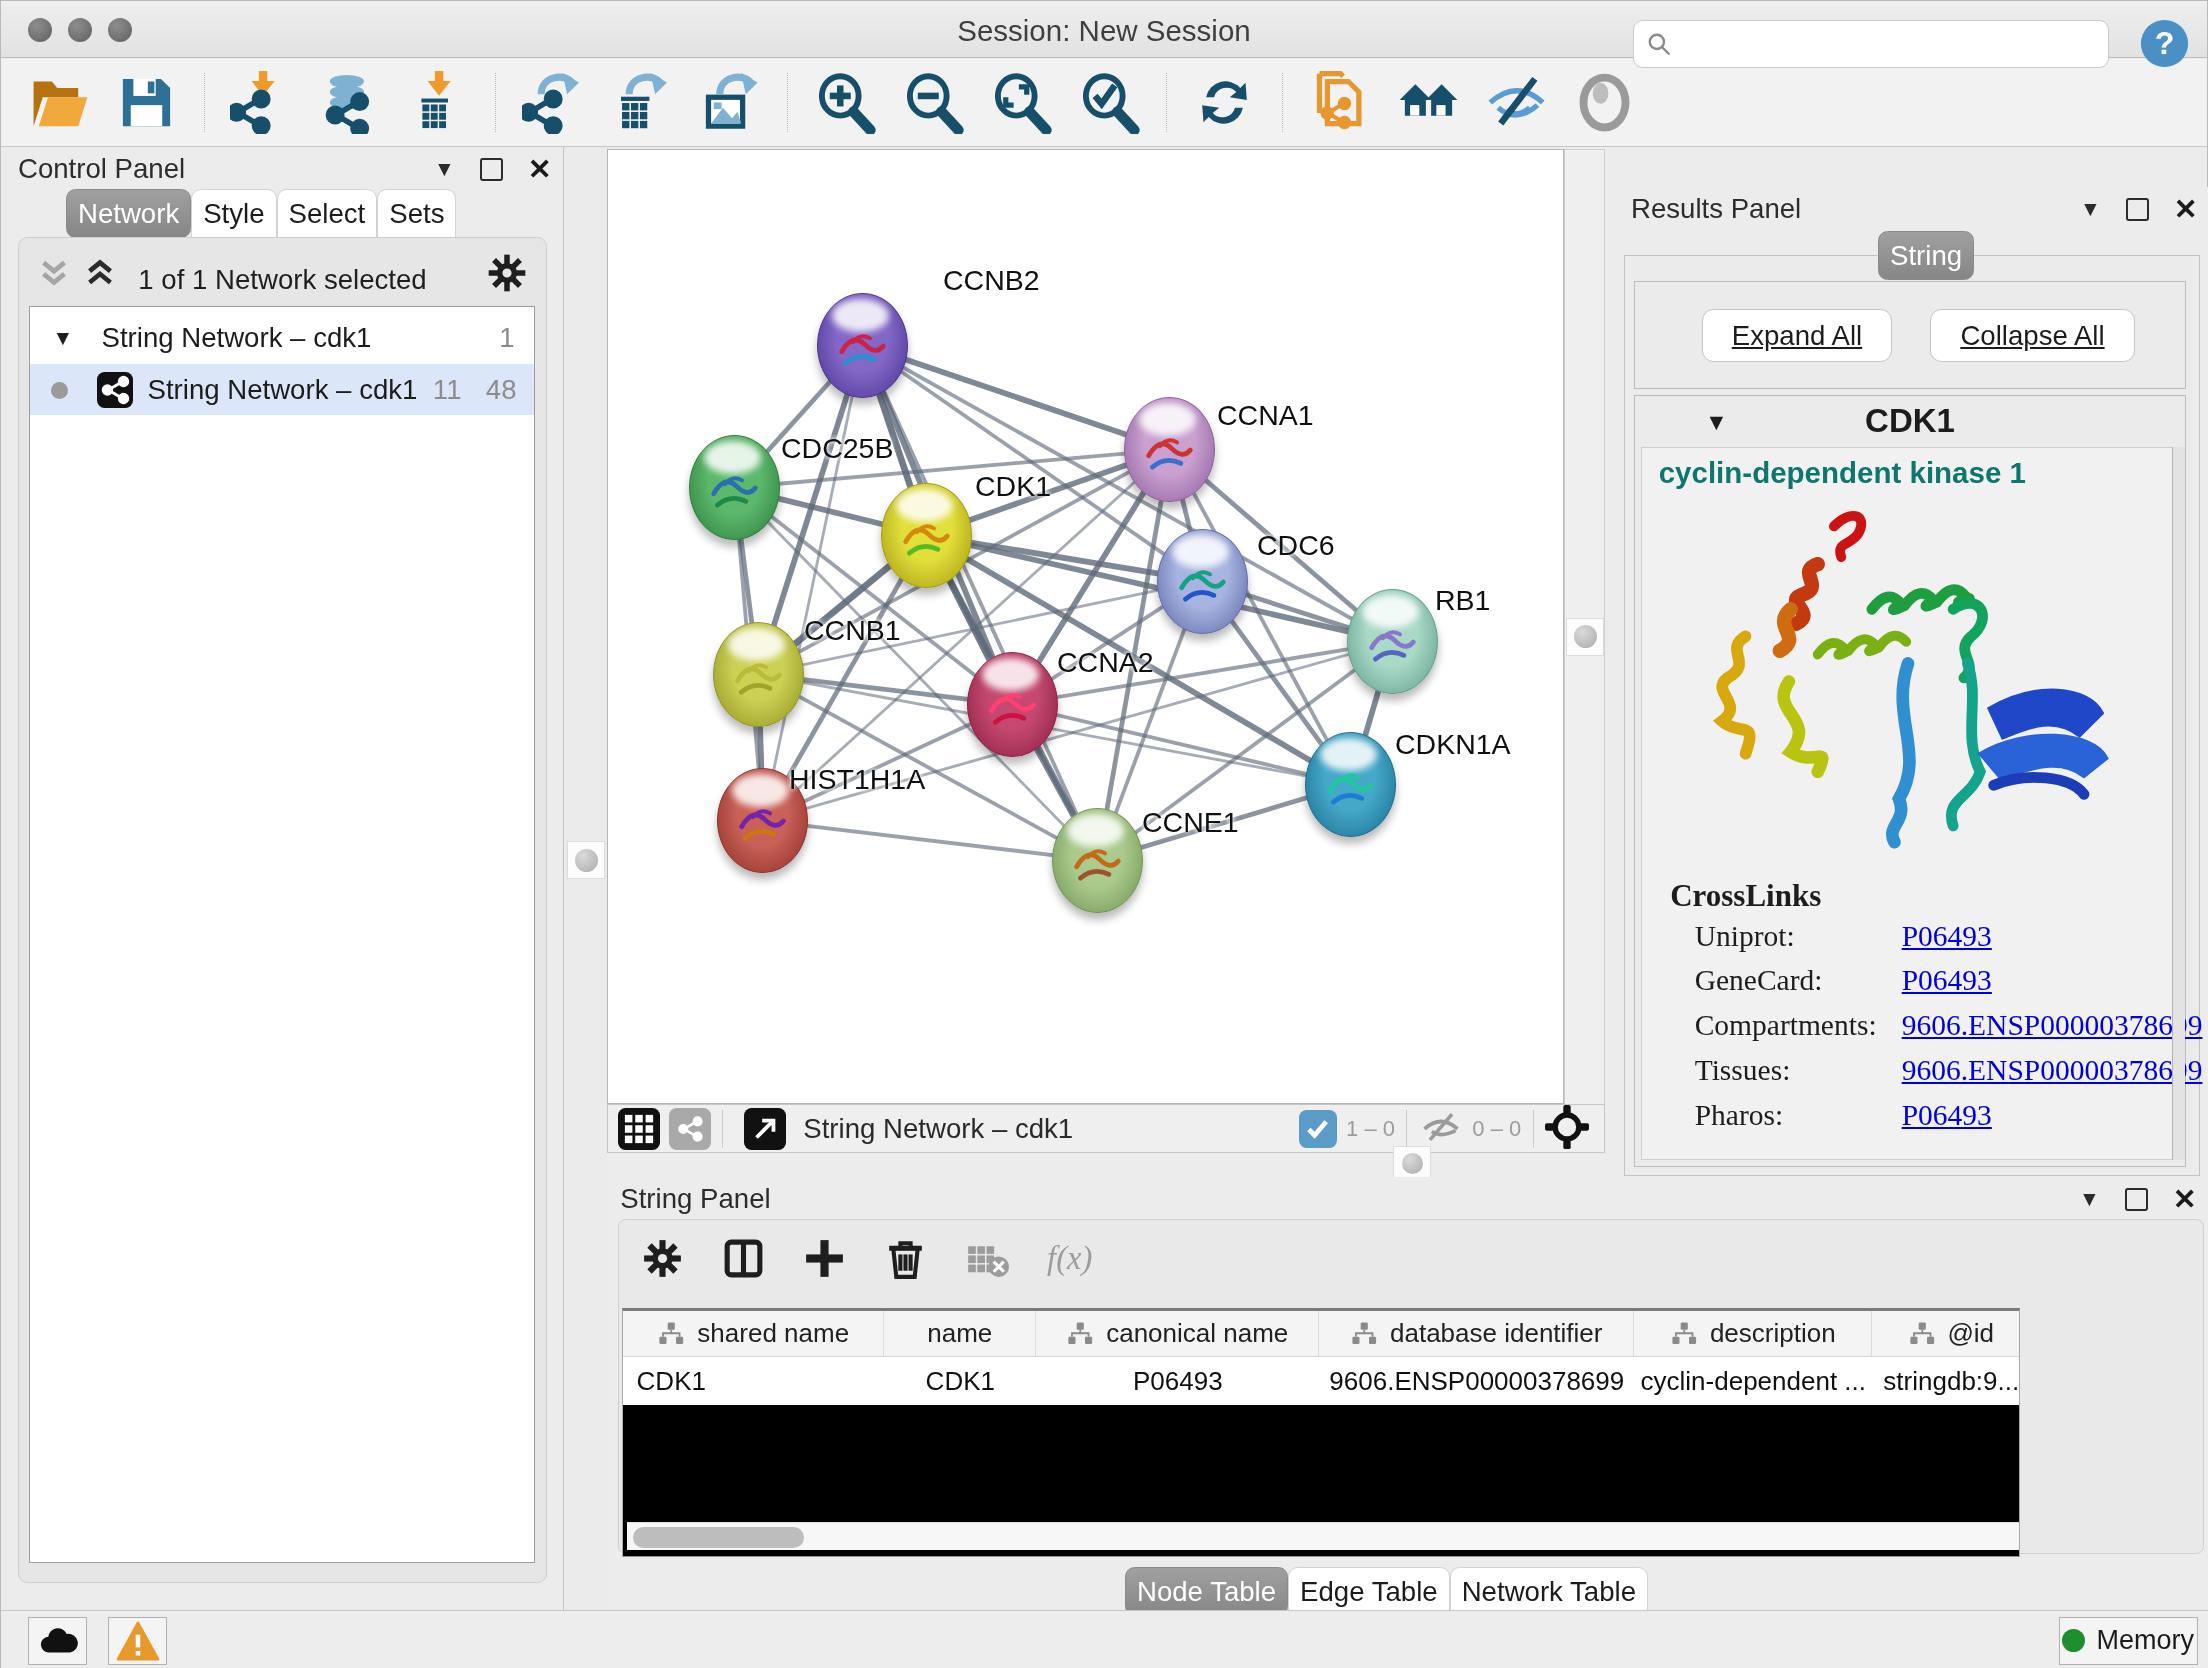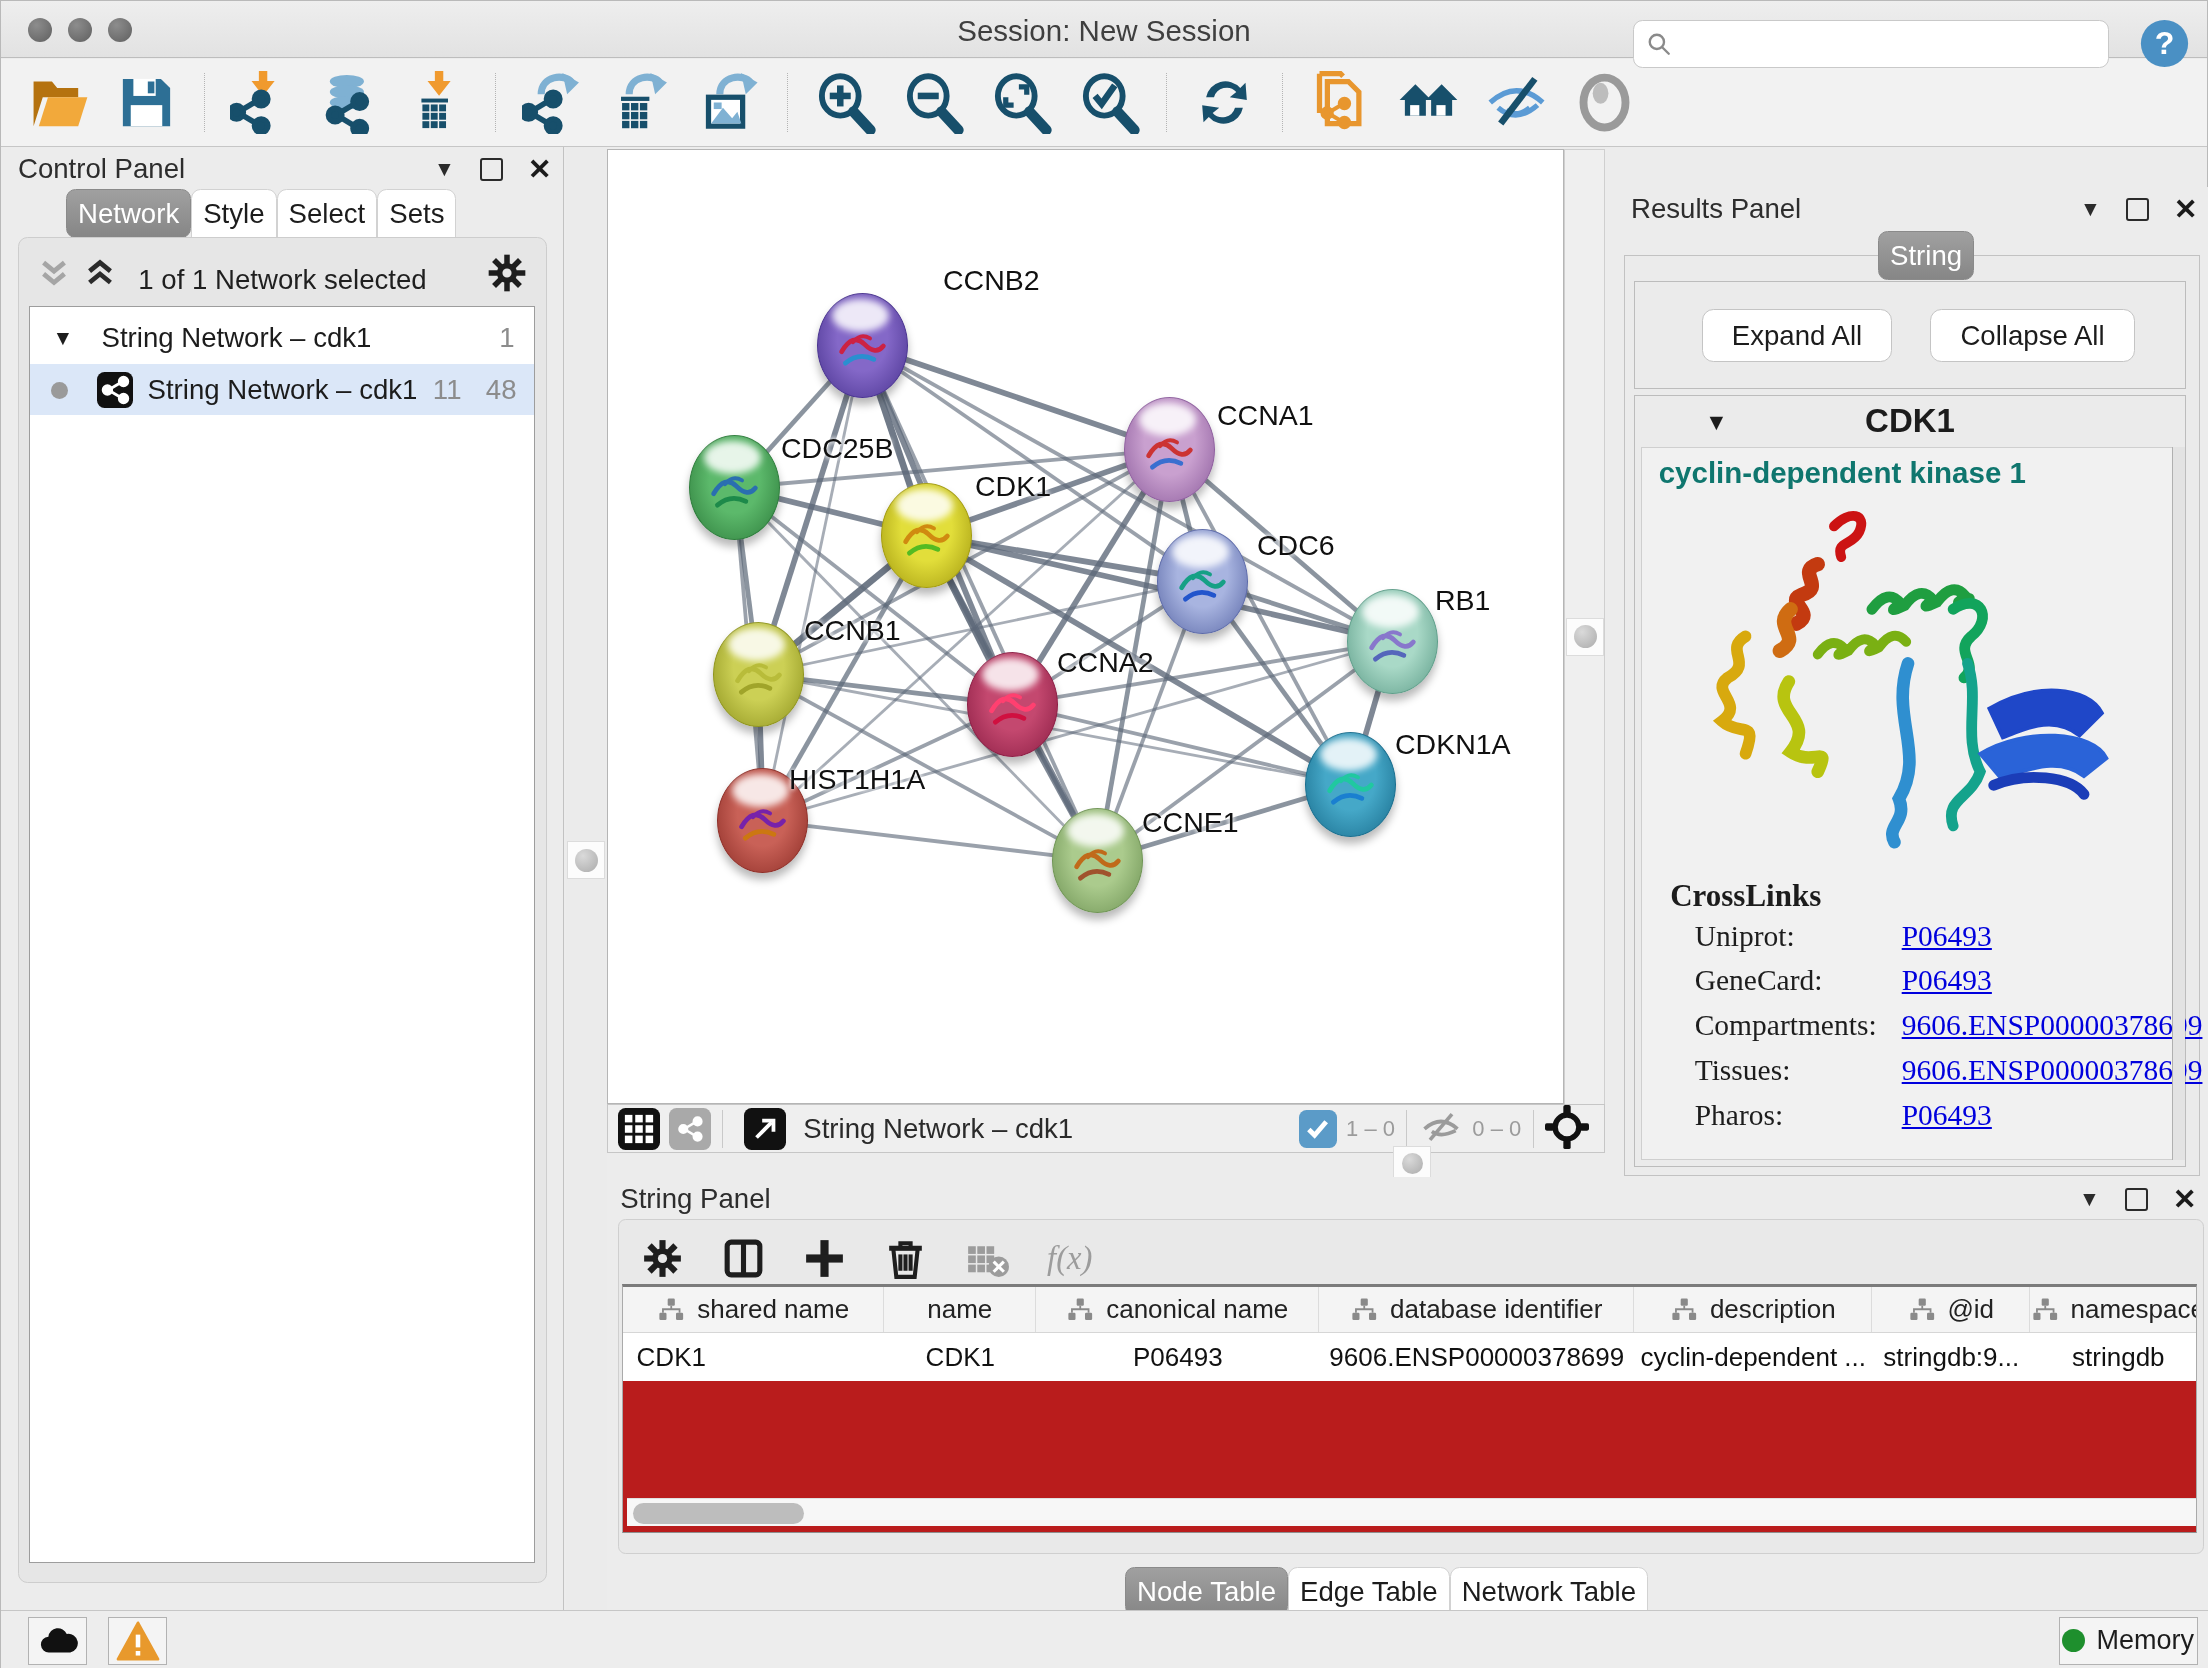--- a/index.html
+++ b/index.html
@@ -92,40 +92,40 @@
   .hsplit { position:absolute; left:606px; top:1007px; width:1603px; height:23px; background:#ececec; }
 
   
   .results-panel { position:absolute; left:1613px; top:0; width:595px; height:1004px; background:#ececec;margin-top:40px; }
   .rp-tab { position:absolute; left:264px; top:44px; z-index:3; }
   .rp-outer { position:absolute; left:9.5px; top:68px; width:576px; height:921px;
     background:#ebebeb; border:1.9px solid #c2c2c2; }
   .rp-btnbox { position:absolute; left:9.5px; top:25px; width:552px; height:108px;
     border:1.9px solid #bcbcbc; background:#ebebeb; }
   .rp-btn { position:absolute; top:27px; height:53px; background:#ffffff; border:1.9px solid #c4c4c4;
-    border-radius:11.4px; font-size:27.6px; display:flex; align-items:center; justify-content:center; color:#1c1c1c; }
+    border-radius:11.4px; font-size:27.6px; display:flex; align-items:center; justify-content:center; color:#1c1c1c;text-decoration:underline; }
   .rp-cdkbox { position:absolute; left:9.5px; top:139px; width:552px; height:772px; border:1.9px solid #bcbcbc; background:#ebebeb; }
   .rp-cdkhead { position:absolute; left:0; top:0; width:100%; height:49px; }
   .rp-cdkhead .arrow { position:absolute; left:70px; top:13.3px; font-size:23px; }
   .rp-gene { position:absolute; left:0; right:0; top:5.7px; text-align:center; font-size:33px; font-weight:bold; }
   .rp-inner { position:absolute; left:5.7px; top:51px; width:536px; height:713px; background:#f1f1f1; border:1.9px solid #cfcfcf; }
   .rp-desc { position:absolute; left:17px; top:7.6px; font-size:29.5px; color:#0f766e;font-weight:bold; }
   .rp-protein { position:absolute; left:28.5px; top:53px; width:476px; height:361px; }
   .rp-xl-title { position:absolute; left:28.5px; top:430px; font-family:"Liberation Serif",serif; font-size:31px; font-weight:bold; }
   .xl-row { position:absolute; left:53px; width:457px; height:44px; font-family:"Liberation Serif",serif; font-size:29.5px; }
   .xl-label { position:absolute; left:0; top:0; color:#1d1d1d; }
   .xl-link { position:absolute; left:207px; top:0; color:#0000dd; text-decoration:underline; white-space:nowrap; }
   .rp-scroll { position:absolute; right:0px; top:51px; width:13.3px; height:713px; background:#e3e3e3; border-left:1.9px solid #b0b0b0; }
 
   
   .table-panel { position:absolute; left:606px; top:1030px; width:1603px; height:434px; background:#ececec; }
   .tp-box { position:absolute; left:10.5px; top:42px; width:1586px; height:335px; background:#e9e9e9;
     border:1.9px solid #cfcfcf; border-radius:7.6px; }
   .tp-toolbar { position:absolute; left:19px; top:9.5px; height:61px; display:flex; align-items:center; gap:32px; }
-  .tp-table { position:absolute; left:3.8px; top:64px; width:1575px; height:249px; background:#b91c1c;
+  .tp-table { position:absolute; left:3.8px; top:88px; width:1398px; height:249px; background:#000000;
     border-top:3.8px solid #7b7b7b; border-left:1.9px solid #aaa; border-right:1.9px solid #aaa; border-bottom:1.9px solid #8f8f8f; overflow:hidden; }
   .th-row { display:flex; height:46px; background:#f4f4f4; border-bottom:1.9px solid #d6d6d6; }
   .th-cell { display:flex; align-items:center; justify-content:center; gap:11.4px; font-size:26px; color:#222;
     border-right:1.9px solid #dcdcdc; overflow:hidden; white-space:nowrap; flex:none; }
   .td-row { display:flex; height:48px; background:#fff; }
   .td-cell { display:flex; align-items:center; font-size:26px; color:#111; overflow:hidden; white-space:nowrap; flex:none; }
   .tp-hscroll { position:absolute; left:3.8px; bottom:5.7px; width:1569px; height:28.5px; background:#f7f7f7; border-top:1px solid #e0e0e0; }
   .tp-thumb { position:absolute; left:5.7px; top:3.8px; width:171px; height:21px; background:#bdbdbd; border-radius:10.5px; }
   .tp-tabs { position:absolute; left:518px; top:390px; display:flex; }
 

